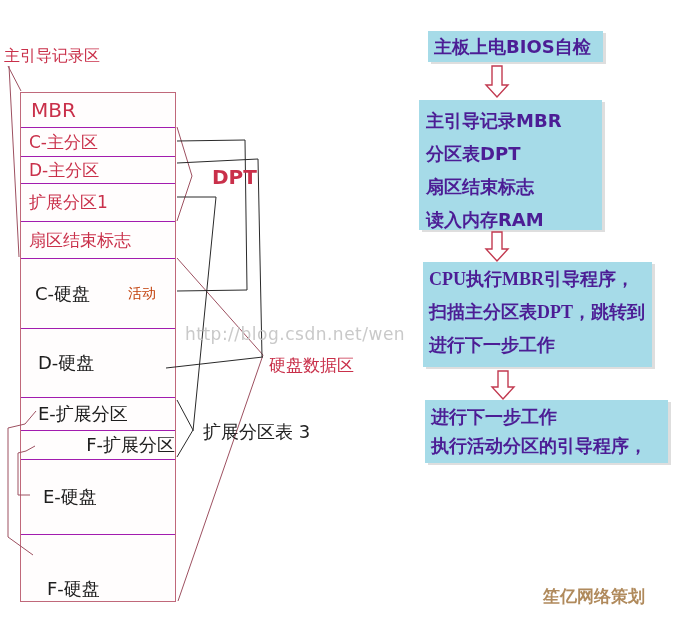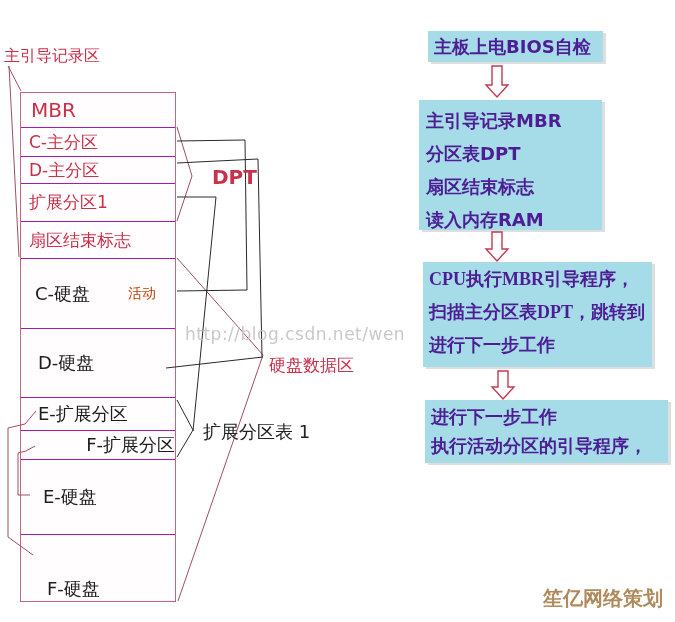--- a/index.html
+++ b/index.html
@@ -21,21 +21,21 @@
   .row-black{color:#1e1e1e;font-size:18px;gap:12px;}
   .row-mbr{font-size:20px;}
   .active-badge{color:#c2410c;margin-left:26px;font-size:14px;}
   
   .lbl{position:absolute;white-space:nowrap;z-index:4;}
   #boot-record-label{left:4px;top:46px;font-size:16px;color:#c9304a;}
   #dpt-label{left:212px;top:165px;font-size:20px;font-weight:bold;color:#c9304a;}
   #data-area-label{left:269px;top:354px;font-size:17px;color:#c9304a;}
   #ext-table-label{left:203px;top:420px;font-size:18px;color:#222;}
   #watermark{left:185px;top:324px;font-size:17px;color:rgba(198,198,198,.95);z-index:6;letter-spacing:.5px;}
-  #brand{left:543px;top:585px;font-size:20px;font-weight:bold;color:#b08a5c;z-index:4;}
+  #brand{left:543px;top:585px;font-size:17px;font-weight:bold;color:#b08a5c;z-index:4;}
   
   .fc-box{
     position:absolute;background:#a6dbe8;color:#4c1d95;font-weight:bold;
     font-size:18px;box-sizing:border-box;z-index:2;
     box-shadow:3px 2px 0 rgba(160,160,160,.35);
   }
   #fc1{left:428px;top:31px;width:175px;height:31px;line-height:31px;padding-left:6px;}
   #fc2{left:419px;top:100px;width:183px;height:130px;padding:4px 0 0 7px;line-height:33px;}
   #fc3{left:423px;top:262px;width:229px;height:105px;padding:1px 0 0 6px;line-height:33px;font-family:Liberation Serif, serif;}
   #fc4{left:425px;top:400px;width:243px;height:63px;padding:2px 0 0 6px;line-height:29px;}
@@ -44,21 +44,21 @@
   #overlay{position:absolute;left:0;top:0;width:675px;height:622px;z-index:3;pointer-events:none;}
 </style>
 </head>
 <body>
 
 <div id="stage">
 
   <div class="lbl" id="boot-record-label">主引导记录区</div>
   <div class="lbl" id="dpt-label">DPT</div>
   <div class="lbl" id="data-area-label">硬盘数据区</div>
-  <div class="lbl" id="ext-table-label">扩展分区表 1</div>
+  <div class="lbl" id="ext-table-label">扩展分区表 3</div>
   <div class="lbl" id="watermark">http://blog.csdn.net/wen</div>
   <div class="lbl" id="brand">笙亿网络策划</div>
 
   <div id="disk-box">
     <div class="disk-row row-red row-mbr" style="height:35px;padding-left:10px;">
       <span>MBR</span>
     </div>
     <div class="disk-row row-red" style="height:29px;padding-left:8px;">
       <span>C-主分区</span>
     </div>

